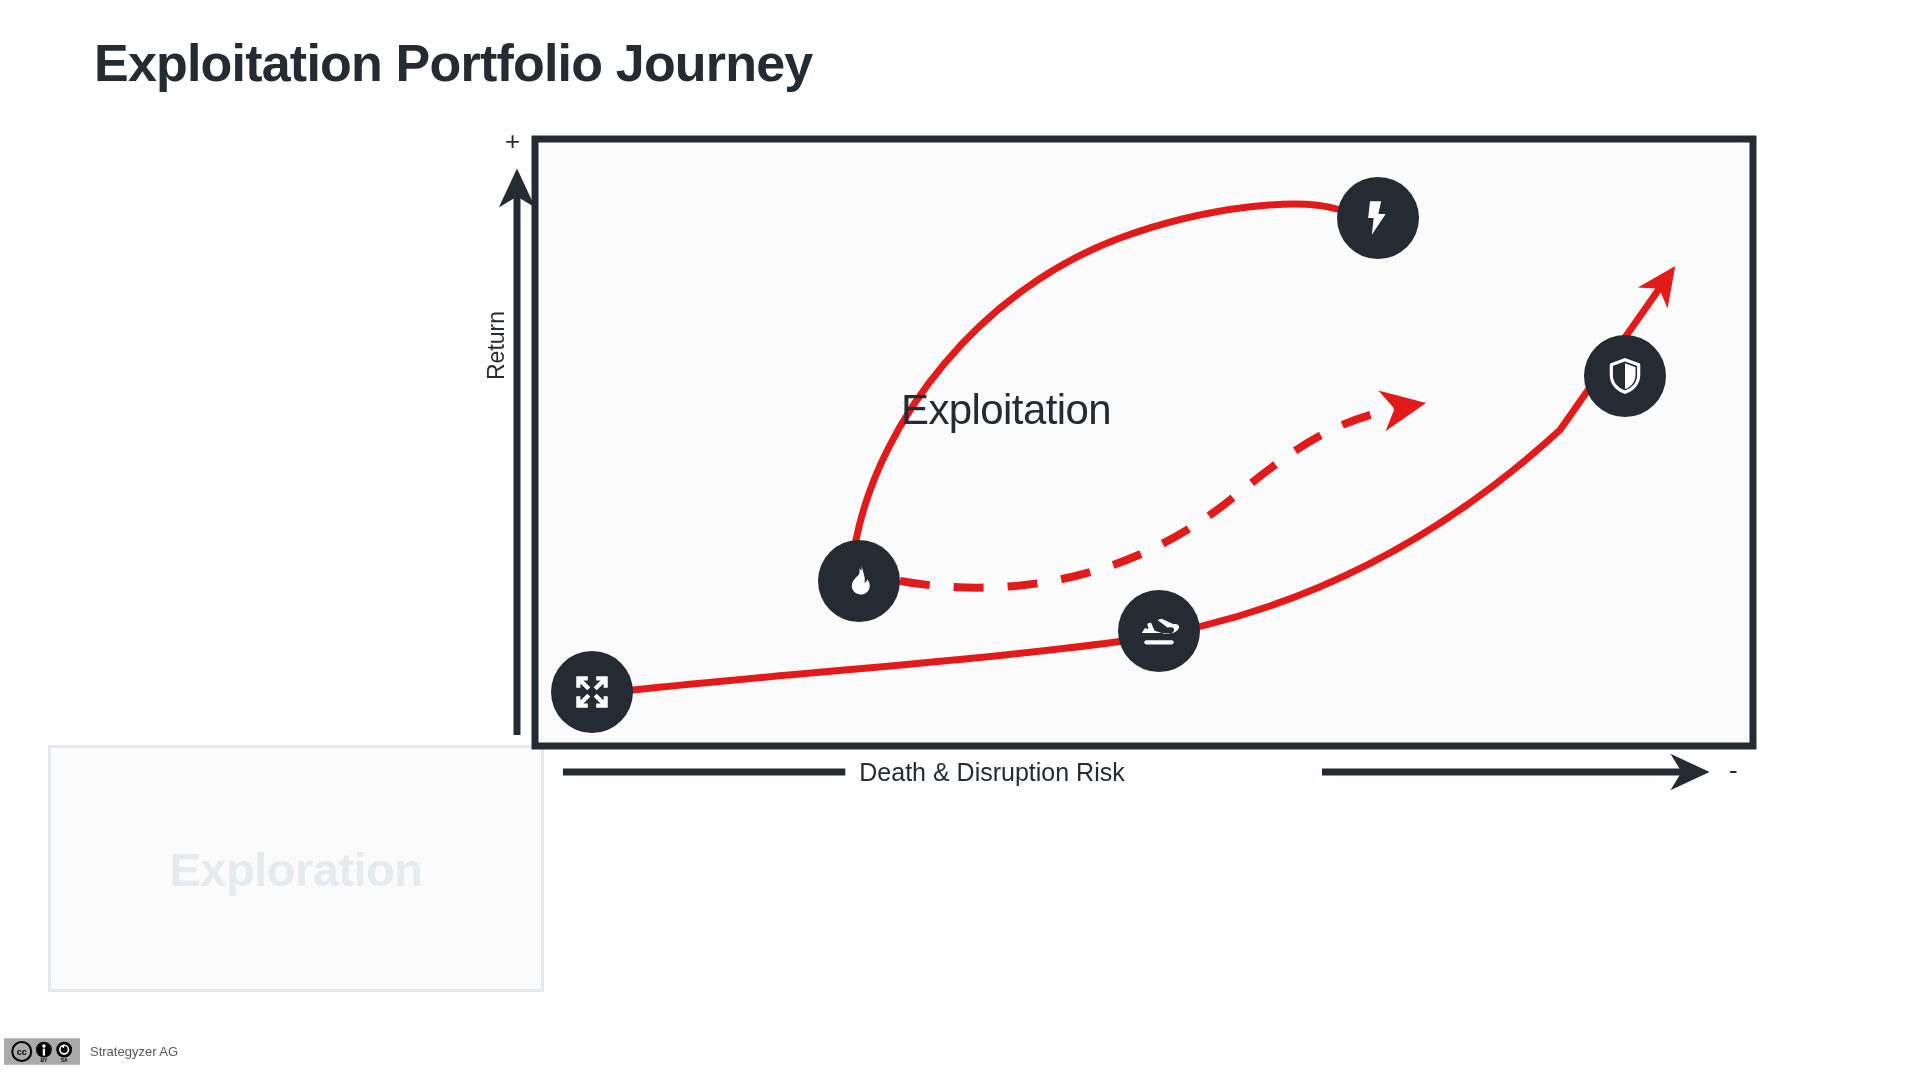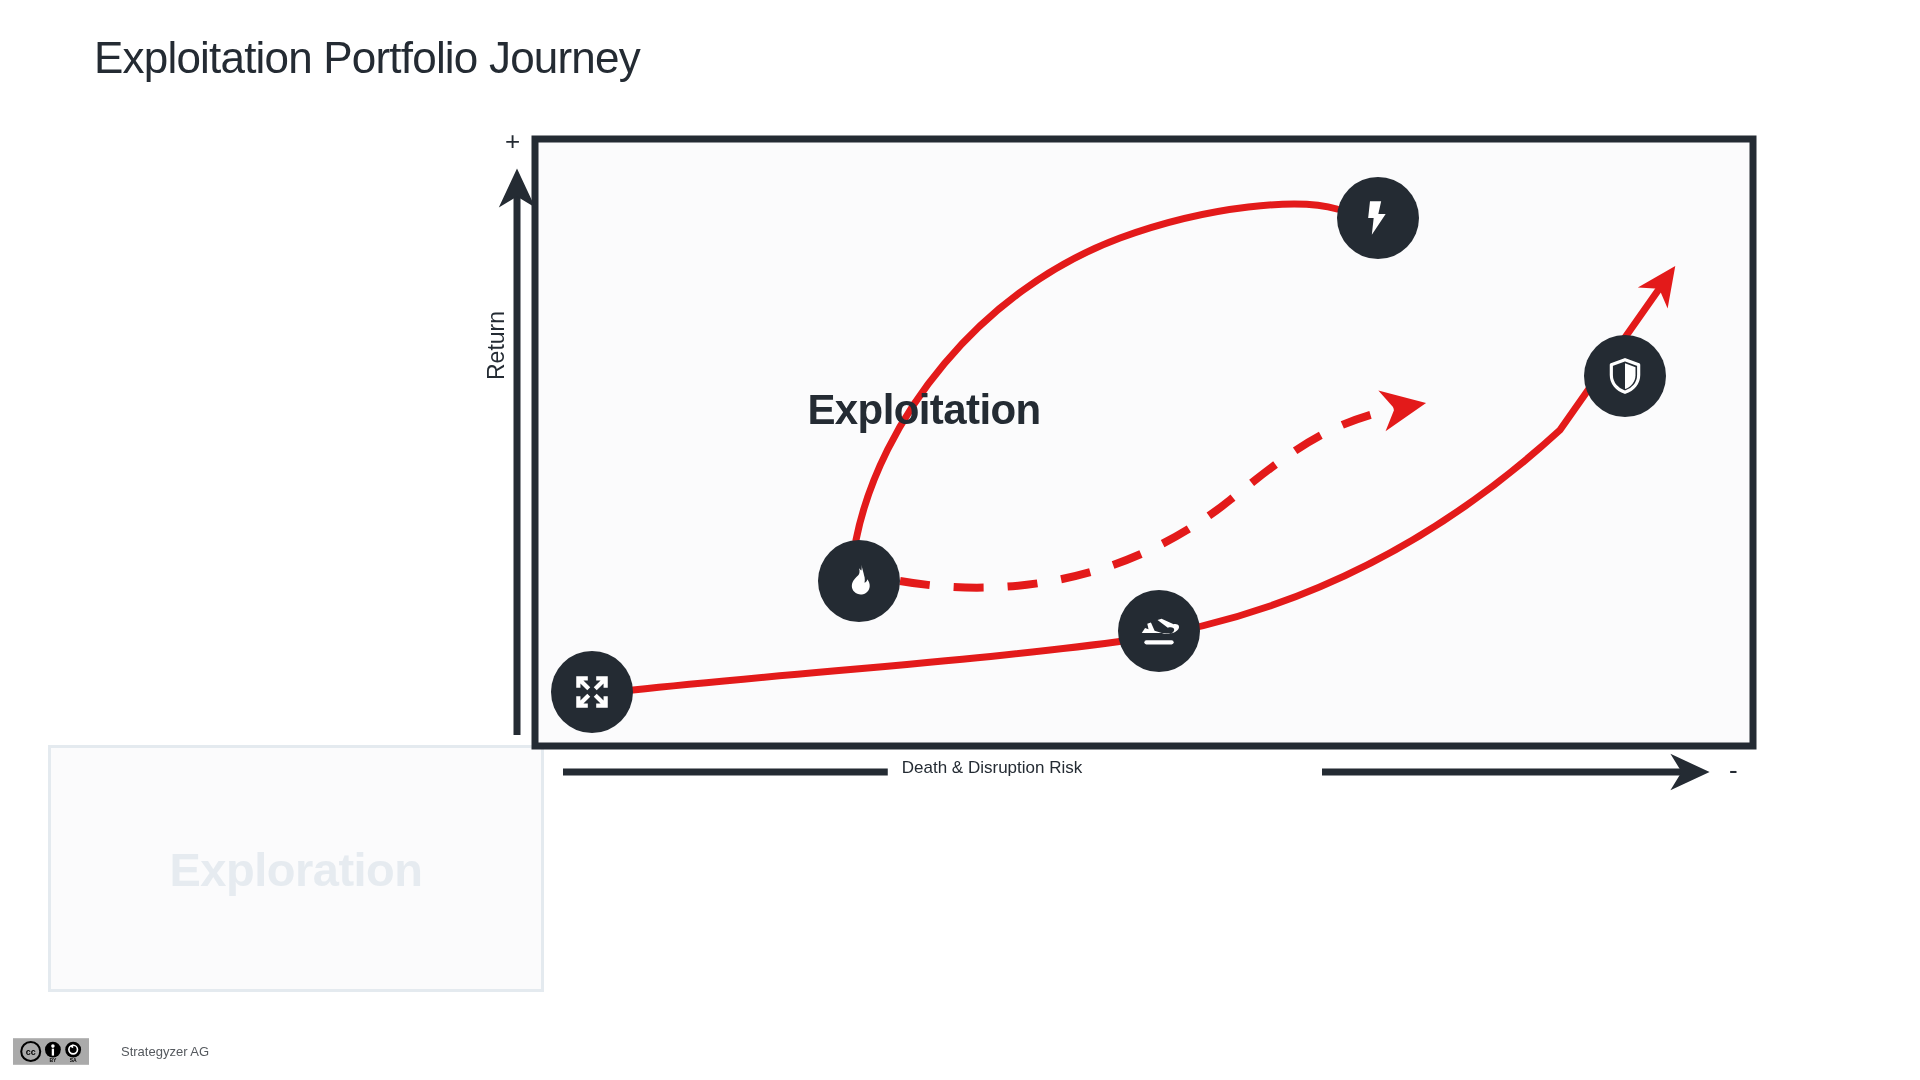--- a/index.html
+++ b/index.html
@@ -14,22 +14,22 @@
     overflow: hidden;
     font-family: "Liberation Sans", sans-serif;
     color: #242b33;
   }
 
   
   #page-title {
     position: absolute;
     left: 94px;
     top: 33px;
-    font-size: 44px;
-    font-weight: normal;
+    font-size: 52px;
+    font-weight: bold;
     letter-spacing: -0.8px;
     color: #242b33;
     white-space: nowrap;
   }
 
   
   #exploration-card {
     position: absolute;
     left: 48px;
     top: 745px;
@@ -81,67 +81,67 @@
     font-size: 23px;
     color: #242b33;
     transform: rotate(-90deg);
     transform-origin: left top;
     white-space: nowrap;
   }
   #x-axis-title {
     position: absolute;
     left: 992px;
     top: 758px;
-    font-size: 17px;
+    font-size: 25px;
     color: #242b33;
     white-space: nowrap;
     background: #ffffff;
     padding: 0 14px;
     transform: translateX(-50%);
   }
   #x-axis-minus {
     position: absolute;
     left: 1729px;
     top: 757px;
     font-size: 26px;
     font-weight: 500;
     color: #242b33;
     line-height: 1;
   }
   #quadrant-label {
     position: absolute;
-    left: 924px;
+    left: 1006px;
     top: 410px;
     transform: translate(-50%, -50%);
     font-size: 42px;
-    font-weight: bold;
+    font-weight: normal;
     letter-spacing: -0.6px;
     color: #242b33;
     white-space: nowrap;
   }
 
   
   .node {
     position: absolute;
     border-radius: 50%;
     background: #242b33;
     display: flex;
     align-items: center;
     justify-content: center;
   }
   .node svg { display: block; }
 
   
   #footer {
     position: absolute;
-    left: 13px;
+    left: 4px;
     top: 1038px;
     display: flex;
     align-items: center;
-    gap: 32px;
+    gap: 10px;
   }
   #cc-badge {
     width: 76px;
     height: 27px;
     display: block;
   }
   #footer-text {
     font-size: 13px;
     color: #55595e;
     white-space: nowrap;

